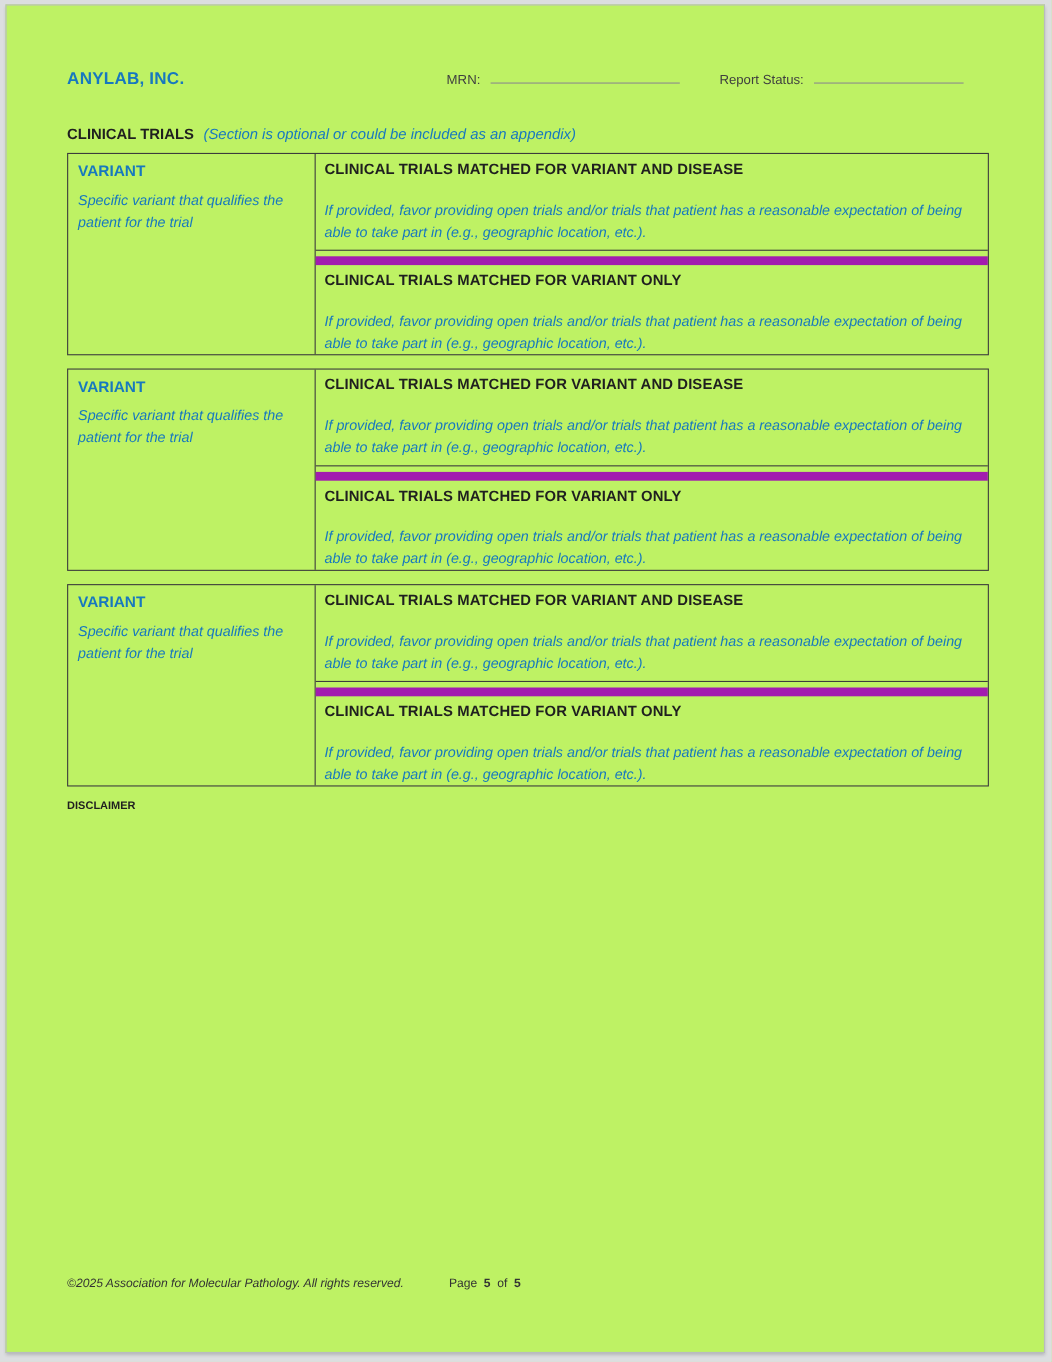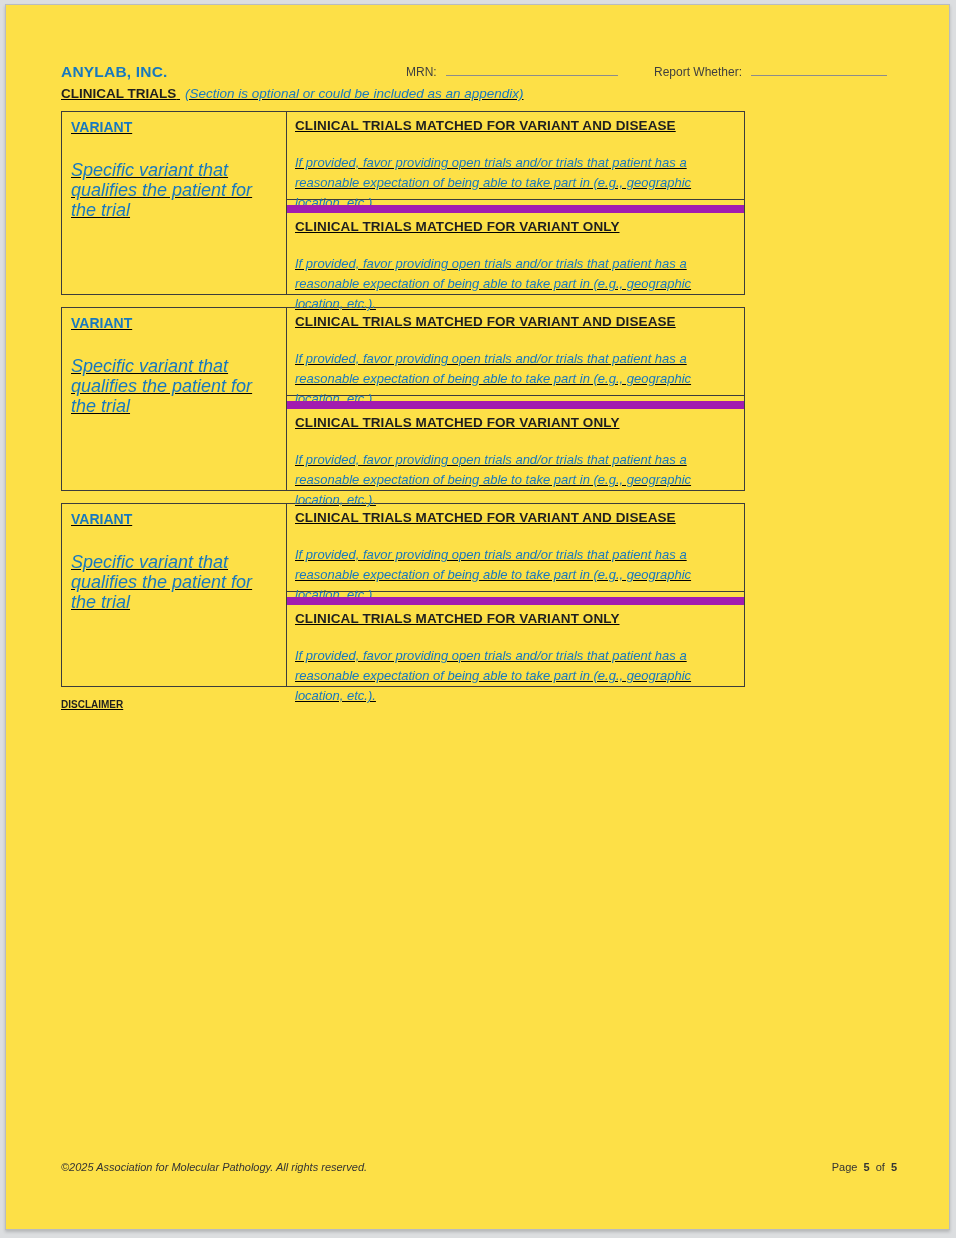--- a/index.html
+++ b/index.html
@@ -6,24 +6,23 @@
   html, body {
     width: 956px; height: 1238px;
     background: #dcdee0;
     font-family: "Liberation Sans", sans-serif;
     overflow: hidden;
   }
   .page {
     position: absolute;
     left: 5px; top: 4px;
     width: 945px; height: 1226px;
-    background: #fde047;
+    background: #bef264;
     border: 1px solid #b9bcbf;
     box-shadow: 0 2px 3px rgba(0,0,0,0.18);
-    text-decoration: underline;
   }
   .content { position: relative; padding: 0 52px 0 55px; }
 
   
   .header-row { position: relative; height: 22px; margin-top: 58px; }
   .company {
     position: absolute; left: 0; top: 0;
     font-size: 15.5px; font-weight: bold; color: #1778bf;
     letter-spacing: 0.2px;
   }
@@ -32,40 +31,40 @@
   .hdr-field.status { left: 593px; }
   .fill-line {
     display: inline-block; height: 13px;
     border-bottom: 1.6px solid #8c8c8c;
     margin-left: 9px; vertical-align: baseline;
   }
   .fill-line.mrn-line { width: 172px; }
   .fill-line.status-line { width: 136px; }
 
   
-  .section-row { font-size: 13.5px; line-height: 18px; }
+  .section-row { margin-top: 28px; font-size: 13.5px; line-height: 18px; }
   .section-title { font-weight: bold; color: #1f1f1f; }
   .section-note { font-style: italic; color: #1778bf; margin-left: 5px; }
 
   
   .trial-block {
     display: flex;
-    width: 684px; height: 184px;
+    width: 838px; height: 184px;
     border: 1.5px solid #3c3c3c;
     margin-top: 8px; margin-bottom: 12px;
   }
   .trial-block + .trial-block { margin-top: 0; }
   .variant-cell {
     width: 225px; flex: 0 0 225px;
     border-right: 1.2px solid #3c3c3c;
     padding: 7px 10px 7px 9px;
   }
   .variant-title { font-size: 14px; font-weight: bold; color: #1778bf; }
   .variant-desc {
-    margin-top: 25px; font-size: 18px; font-style: italic;
+    margin-top: 9px; font-size: 13px; font-style: italic;
     color: #1778bf; line-height: 20px; max-width: 200px;
   }
   .right-col { flex: 1; display: flex; flex-direction: column; }
   .right-cell { padding: 6px 12px 6px 8px; }
   .right-cell.top { height: 88px; border-bottom: 1px solid #3c3c3c; margin-bottom: 5px; }
   .right-cell.bottom { border-top: 8px solid #a21caf; flex: 1; }
   .cell-heading { font-size: 13.5px; font-weight: bold; color: #1f1f1f; letter-spacing: 0.1px; }
   .cell-body {
     margin-top: 20px; font-size: 13px; font-style: italic;
     color: #1778bf; line-height: 20px; max-width: 600px;
@@ -75,41 +74,41 @@
   .disclaimer { margin-top: 12px; }
   .disclaimer-title { font-size: 10px; font-weight: bold; color: #1f1f1f; line-height: 12px; }
   .disclaimer-text {
     margin-top: 3px; font-size: 11px; font-style: italic;
     color: #1778bf; line-height: 14.5px; max-width: 838px;
   }
 
   
   .footer {
     position: absolute; left: 55px; right: 52px; top: 1156px;
-    display: flex; justify-content: space-between; align-items: baseline;
+    display: flex; justify-content: flex-start; align-items: baseline;
     font-size: 11px; color: #333333;
   }
   .copyright { font-style: italic; }
   .page-num { white-space: nowrap; margin-left: 41px; }
   .page-num .b { font-weight: bold; }
   .page-num span + span { margin-left: 3px; }
 </style>
 </head>
 <body>
 
 <div class="page">
   <div class="content">
 
     <div class="header-row">
       <div class="company">ANYLAB, INC.</div>
       <div class="hdr-field mrn">
         <span>MRN:</span><span class="fill-line mrn-line"></span>
       </div>
       <div class="hdr-field status">
-        <span>Report Whether:</span><span class="fill-line status-line"></span>
+        <span>Report Status:</span><span class="fill-line status-line"></span>
       </div>
     </div>
 
     <div class="section-row">
       <span class="section-title">CLINICAL TRIALS</span>
       <span class="section-note">(Section is optional or could be included as an appendix)</span>
     </div>
 
     <div class="trial-block">
       <div class="variant-cell">

